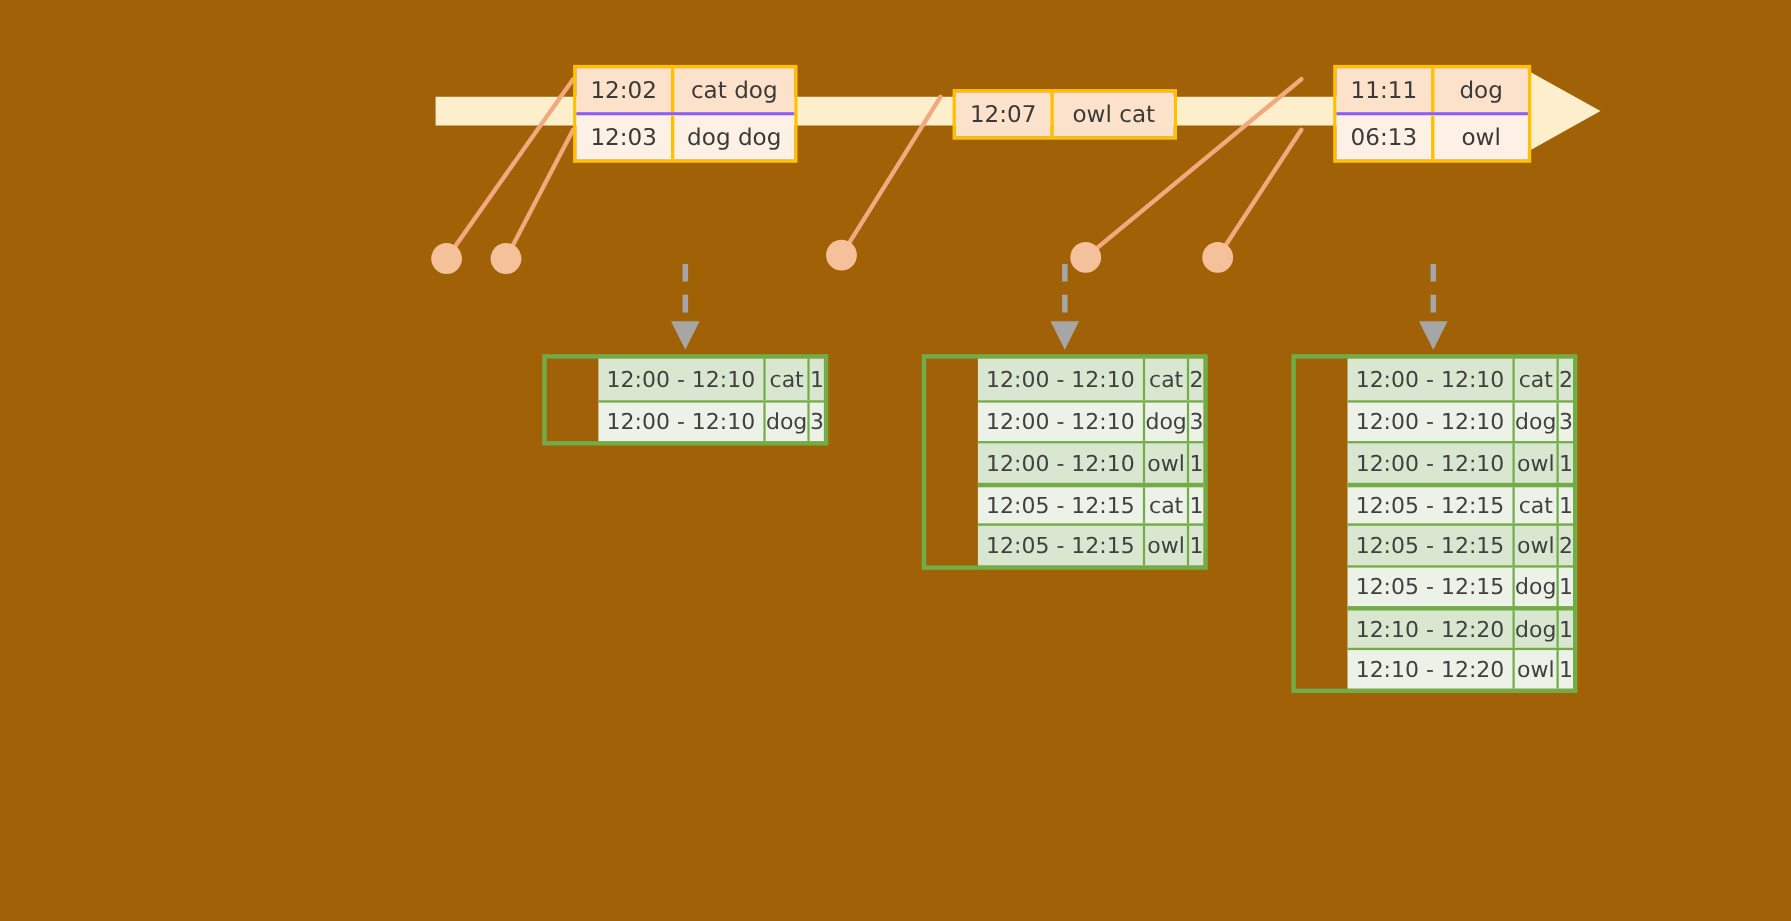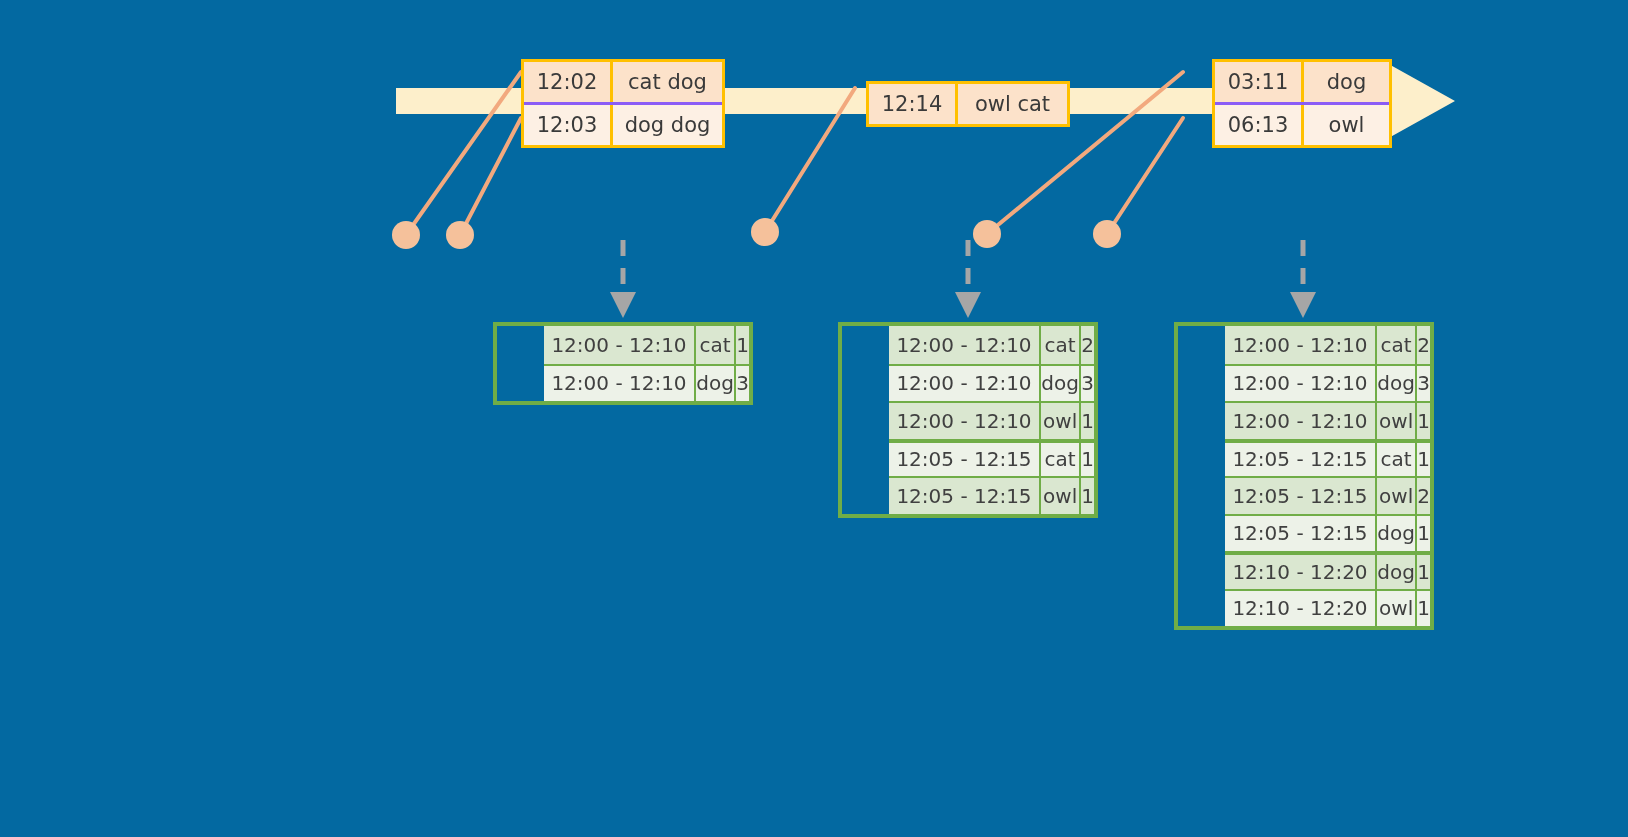--- a/index.html
+++ b/index.html
@@ -4,21 +4,21 @@
 <style>
   html, body {
     margin: 0;
     padding: 0;
     background: #000000;
   }
   #canvas {
     position: relative;
     width: 1628px;
     height: 837px;
-    background: #0369a1;
+    background: #a16207;
     font-family: "DejaVu Sans", sans-serif;
     overflow: hidden;
   }
   svg.layer {
     position: absolute;
     left: 0;
     top: 0;
     width: 1628px;
     height: 837px;
     pointer-events: none;
@@ -133,28 +133,28 @@
       <div class="evt-cell words shade-a">cat dog</div>
     </div>
     <div class="evt-row">
       <div class="evt-cell time shade-b">12:03</div>
       <div class="evt-cell words shade-b">dog dog</div>
     </div>
   </div>
 
   <div class="evt-group" style="left:866px; top:81px; width:204px;">
     <div class="evt-row">
-      <div class="evt-cell time shade-a">12:14</div>
+      <div class="evt-cell time shade-a">12:07</div>
       <div class="evt-cell words shade-a">owl cat</div>
     </div>
   </div>
 
   <div class="evt-group" style="left:1212px; top:59px; width:180px;">
     <div class="evt-row">
-      <div class="evt-cell time shade-a">03:11</div>
+      <div class="evt-cell time shade-a">11:11</div>
       <div class="evt-cell words shade-a">dog</div>
     </div>
     <div class="evt-row">
       <div class="evt-cell time shade-b">06:13</div>
       <div class="evt-cell words shade-b">owl</div>
     </div>
   </div>
 
   <div class="res-table" style="left:493px; top:322px; width:260px;">
     <div class="res-row row-a">

